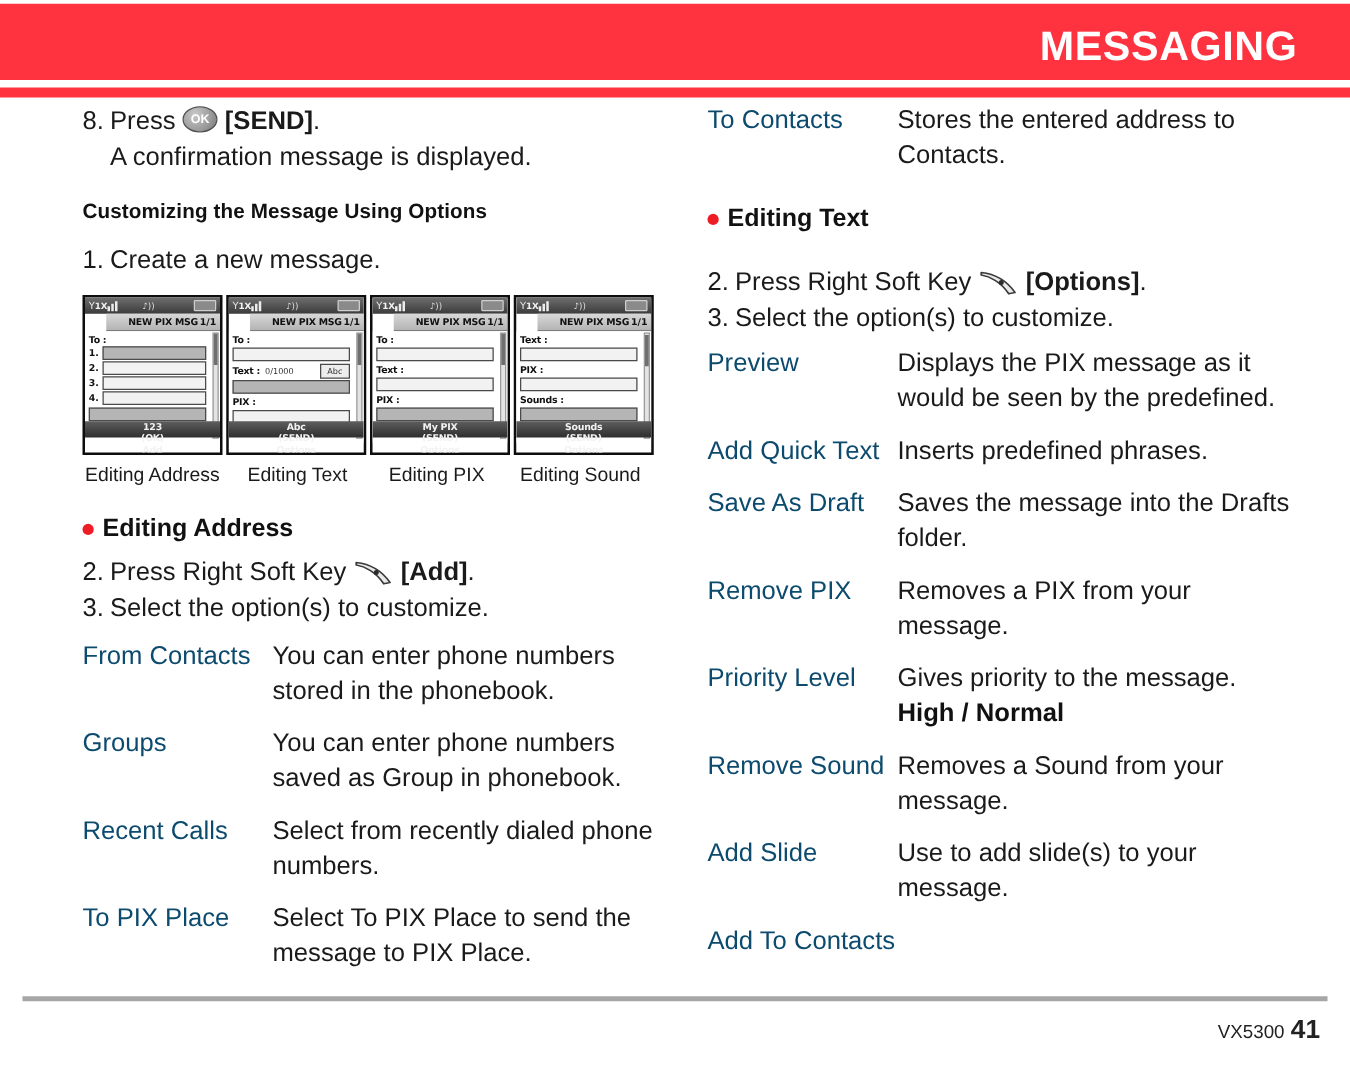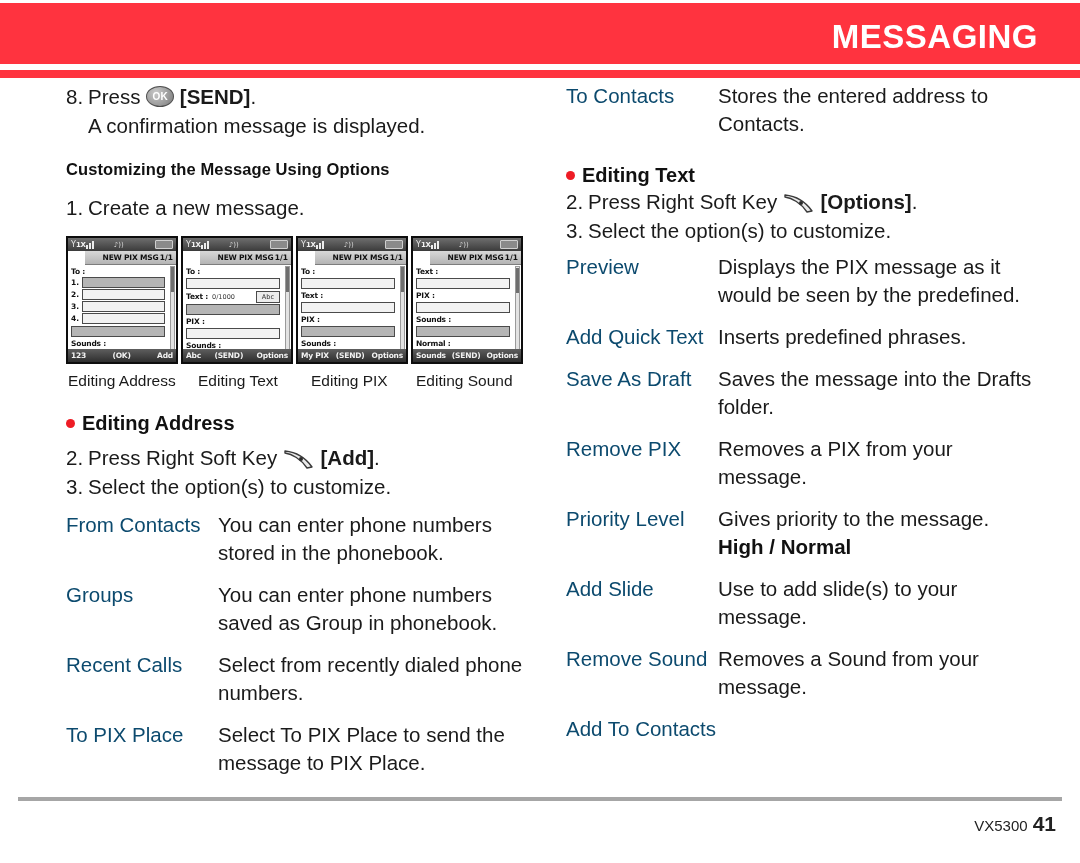--- a/index.html
+++ b/index.html
@@ -94,24 +94,24 @@
   .numrow .bx{flex:1;height:11px;border:1px solid #4a4a4a;background:#f2f2f2;box-sizing:border-box;}
   .numrow .bx.sel{background:#b5b5b5;}
   .inline{display:flex;align-items:center;gap:4px;}
   .cnt{font-size:6.5px;color:#333;}
   .abc{
     border:1px solid #4a4a4a;background:#ededed;font-size:6.5px;color:#333;
     padding:0 5px;line-height:10px;margin-left:auto;
   }
 
   .softbar{
-    position:absolute;left:0;right:0;bottom:0;height:13px;
+    position:absolute;left:0;right:0;bottom:12px;height:13px;
     background:linear-gradient(#5e5e5e,#2e2e2e);
     display:flex;align-items:center;justify-content:space-between;
-    padding:0 3px;box-sizing:border-box;
+    padding:0 3px;box-sizing:border-box;flex-direction:column;
   }
   .softbar span{font-size:7.5px;font-weight:bold;color:#f2f2f2;letter-spacing:-.2px;}
 
   .captions{position:relative;margin-top:6px;height:22px;}
   .captions span{position:absolute;font-size:15.5px;color:#1a1a1a;}
   .c1{left:2px;} .c2{left:132px;} .c3{left:245px;} .c4{left:350px;}
 
   
   .foot-rule{position:absolute;left:18px;top:797px;width:1044px;height:4px;background:#a6a6a6;}
   .foot-txt{position:absolute;right:24px;top:812px;font-size:15px;color:#222;}
@@ -357,21 +357,21 @@
   <div class="defrow">
     <div class="defterm">To Contacts</div>
     <div class="defdesc">Stores the entered address to Contacts.</div>
   </div>
 
   <div class="bullet-head" style="margin-top:26px">
     <span class="bullet-dot"></span>
     <span>Editing Text</span>
   </div>
 
-  <div class="step" style="margin-top:0">
+  <div class="step" style="margin-top:24px">
     <span class="num">2.</span><span>Press Right Soft Key</span>
     <span class="softkey">
       <svg viewBox="0 0 32 22" width="32" height="22">
           <path d="M2 3 C12 4, 22 9, 29 19 L24 20 C18 11, 9 6, 2 5 Z" fill="#e9e9e9" stroke="#3a3a3a" stroke-width="1.4" stroke-linejoin="round"></path>
           <circle cx="18" cy="11" r="2" fill="#2b2b2b"></circle>
         </svg>
     </span>
     <span class="bold">[Options]</span><span>.</span>
   </div>
   <div class="step">
@@ -396,26 +396,26 @@
       <div class="defdesc">Removes a PIX from your message.</div>
     </div>
     <div class="defrow">
       <div class="defterm">Priority Level</div>
       <div class="defdesc">
         <span>Gives priority to the message.</span><br>
         <span class="b">High / Normal</span>
       </div>
     </div>
     <div class="defrow">
+      <div class="defterm">Remove Sound</div>
+      <div class="defdesc">Removes a Sound from your message.</div>
+    </div>
+    <div class="defrow">
       <div class="defterm">Add Slide</div>
       <div class="defdesc">Use to add slide(s) to your message.</div>
-    </div>
-    <div class="defrow">
-      <div class="defterm">Remove Sound</div>
-      <div class="defdesc">Removes a Sound from your message.</div>
     </div>
     <div class="defrow">
       <div class="defterm">Add To Contacts</div>
       <div class="defdesc"></div>
     </div>
   </div>
 </div>
 
 <div class="foot-rule"></div>
 <div class="foot-txt">

